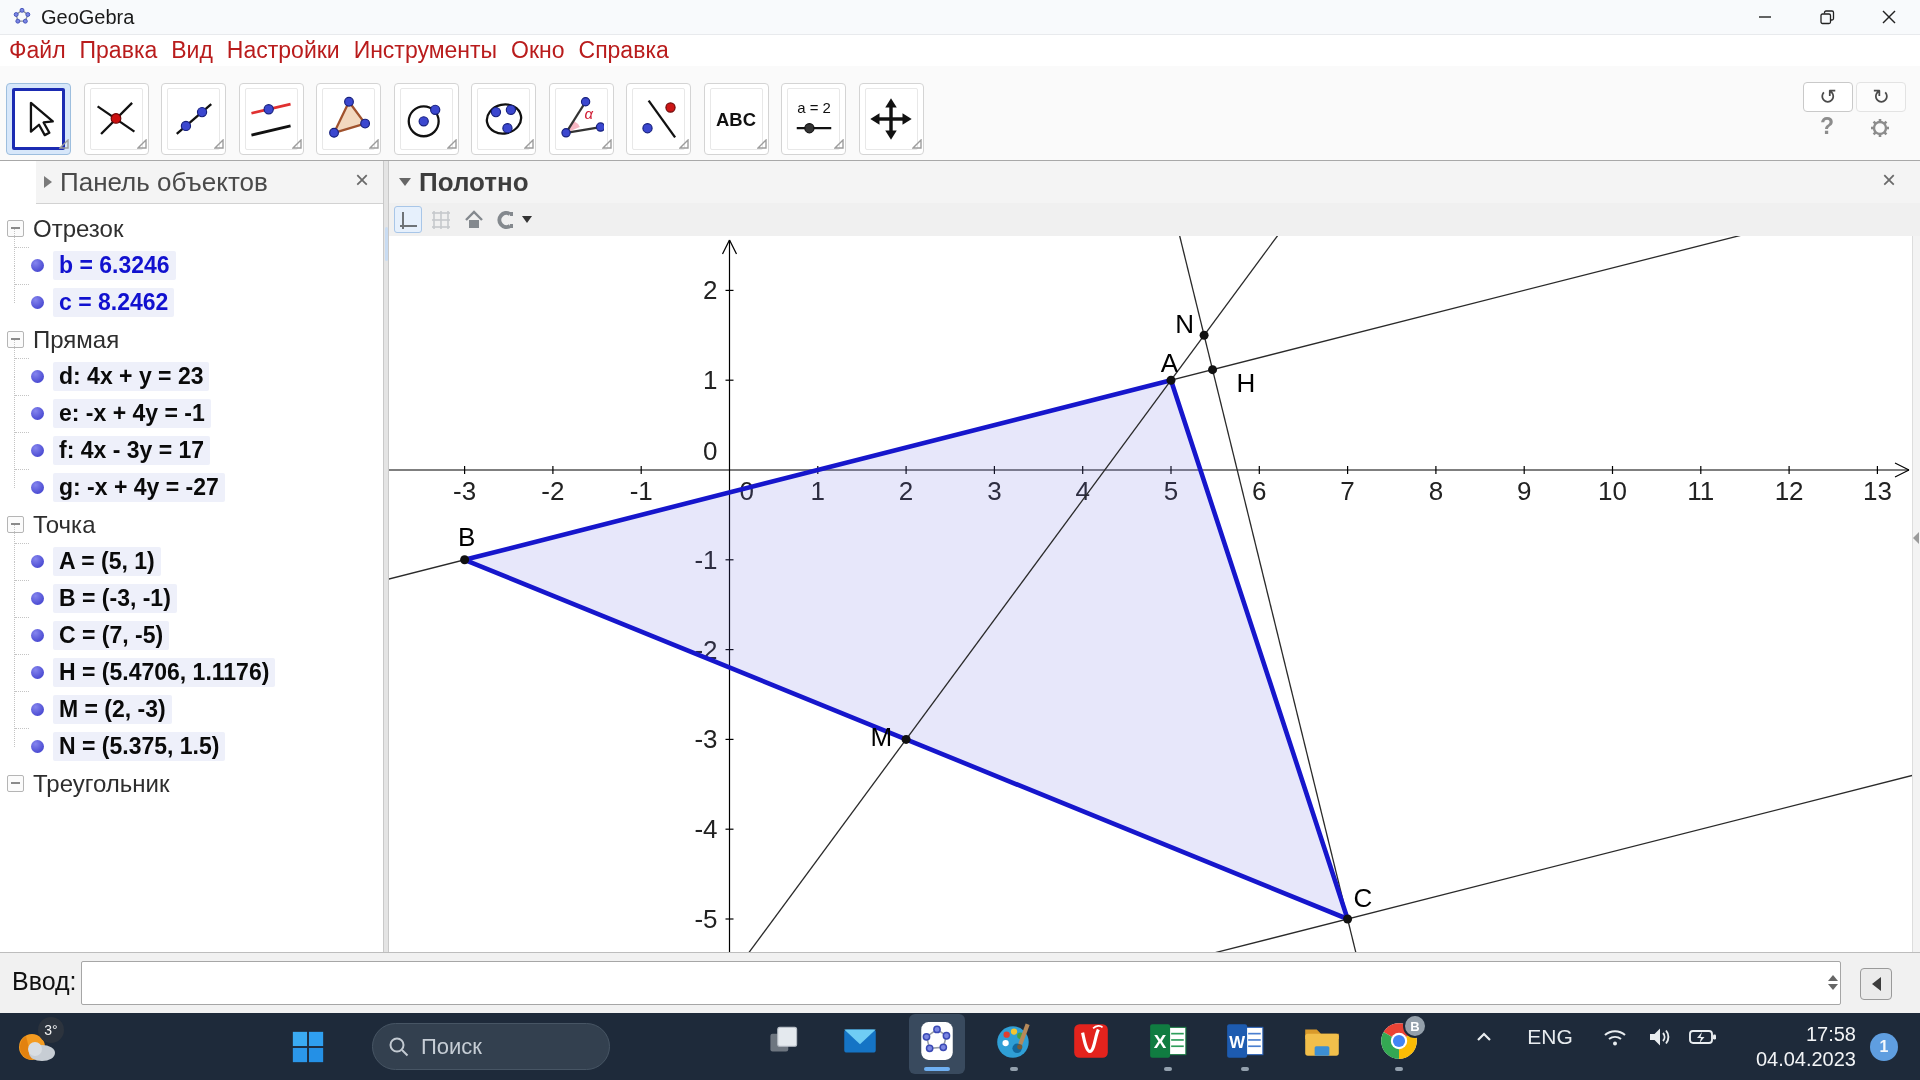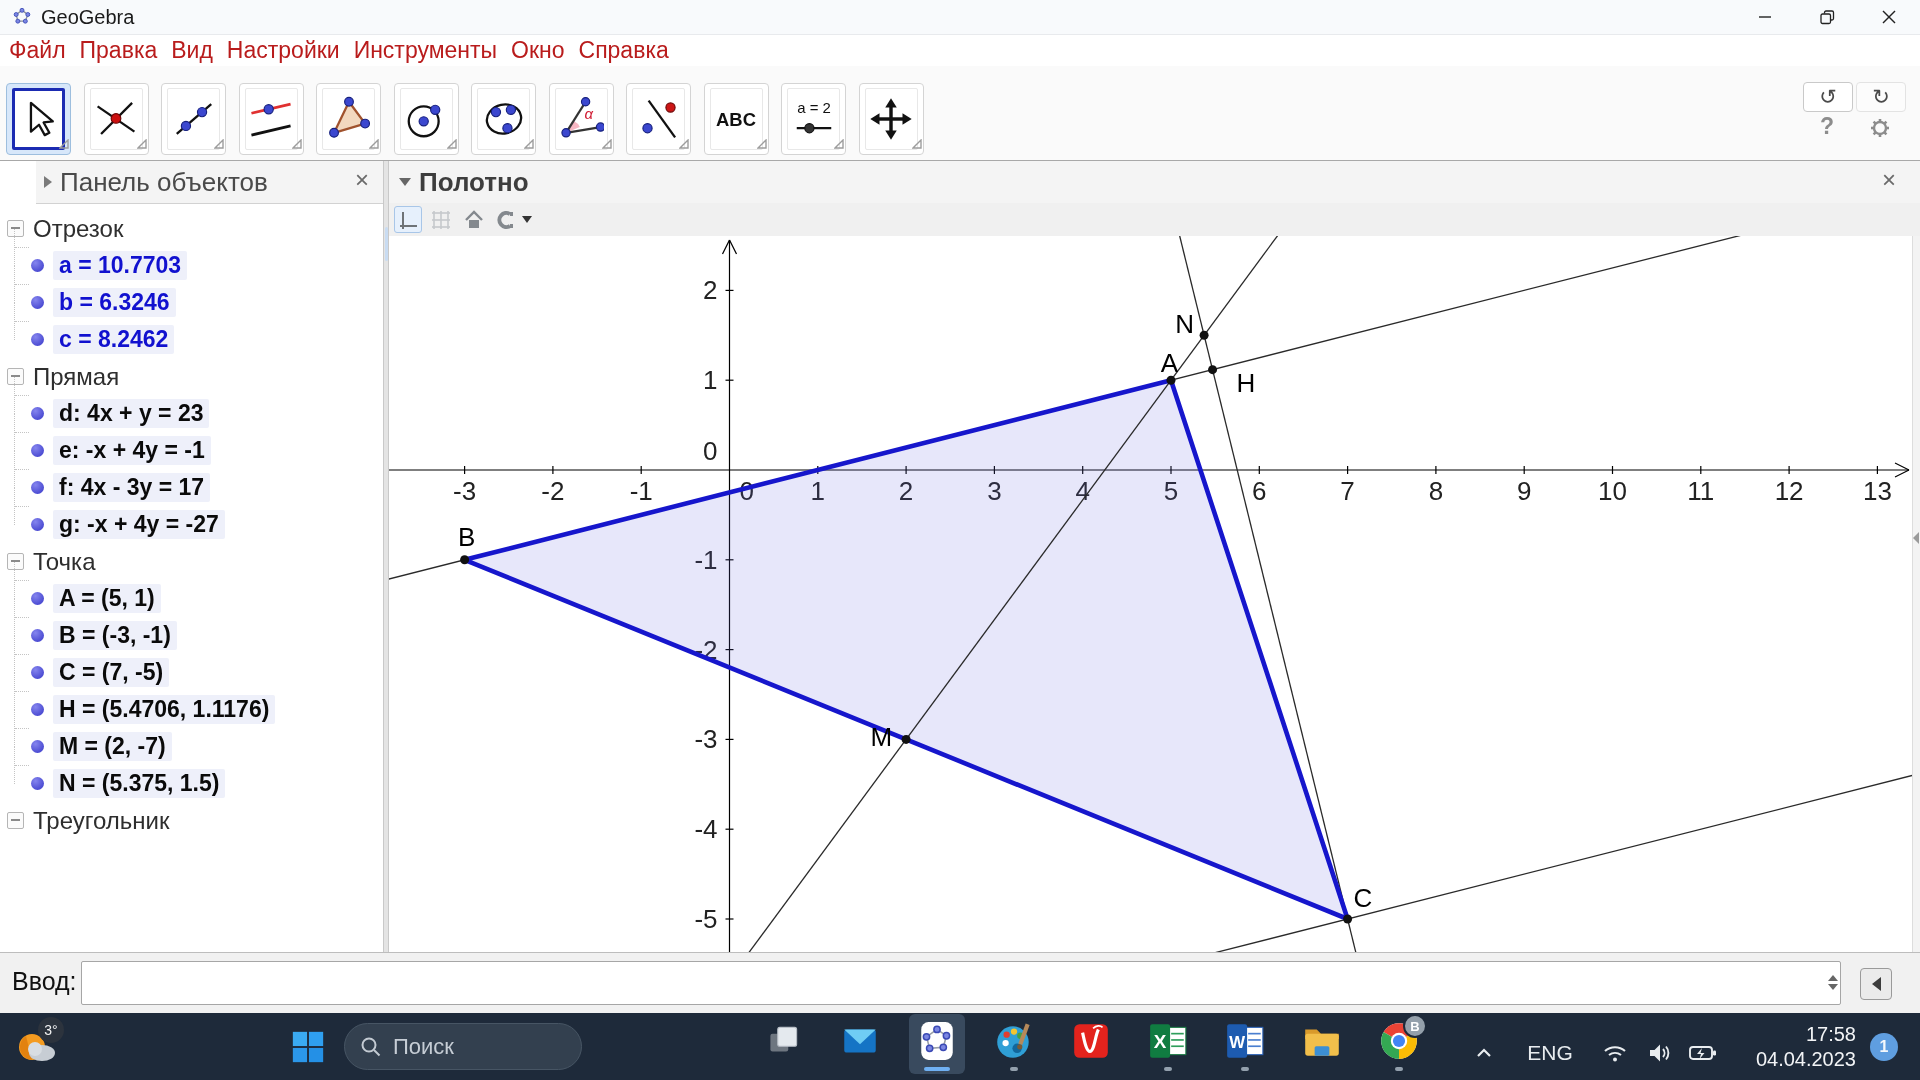--- a/index.html
+++ b/index.html
@@ -72,30 +72,30 @@
   .spinner .up{border-bottom:6px solid #666;}
   .spinner .dn{border-top:6px solid #666;}
   .ihelp{position:absolute;right:28px;top:15px;width:30px;height:30px;background:#ebebeb;border:1px solid #9a9a9a;border-radius:4px;display:flex;align-items:center;justify-content:center;}
   .ihelp i{width:0;height:0;border-top:7px solid transparent;border-bottom:7px solid transparent;border-right:9px solid #3d3d3d;display:block;}
 
   
   .taskbar{position:absolute;left:0;top:1013px;width:1920px;height:67px;background:#1e2a3a;}
   .weather{position:absolute;left:12px;top:6px;width:60px;height:56px;}
   .weather .badge{position:absolute;left:26px;top:-2px;width:26px;height:26px;border-radius:50%;background:#2c333d;color:#f2f2f2;font-size:14px;display:flex;align-items:center;justify-content:center;}
   .startbtn{position:absolute;left:288px;top:14px;width:40px;height:40px;display:flex;align-items:center;justify-content:center;}
-  .searchpill{position:absolute;left:344px;top:10px;width:238px;height:47px;border-radius:24px;background:#33404f;border:1px solid #475564;box-sizing:border-box;display:flex;align-items:center;}
+  .searchpill{position:absolute;left:372px;top:10px;width:238px;height:47px;border-radius:24px;background:#33404f;border:1px solid #475564;box-sizing:border-box;display:flex;align-items:center;}
   .searchpill .sicon{margin-left:14px;}
   .searchpill .stext{margin-left:10px;font-size:22px;color:#c6cdd5;}
   .apptile{position:absolute;top:1px;width:56px;height:60px;border-radius:6px;display:flex;align-items:flex-start;justify-content:center;}
   .apptile.active{background:#394a5e;}
   .apptile svg{margin-top:6px;}
   .runline{position:absolute;bottom:3px;left:50%;transform:translateX(-50%);height:4px;border-radius:2px;background:#93a0ad;width:8px;}
   .runline.active{background:#6fb0f2;width:26px;}
   .appbadge{position:absolute;right:0px;top:0px;width:20px;height:20px;border-radius:50%;background:#94a0ab;color:#fff;font-size:13px;font-weight:bold;display:flex;align-items:center;justify-content:center;border:2px solid #1e2a3a;box-sizing:content-box;}
-  .tray-item{position:absolute;top:16px;height:48px;display:flex;align-items:center;justify-content:center;}
+  .tray-item{position:absolute;top:0;height:48px;display:flex;align-items:center;justify-content:center;}
   .lang{font-size:21px;color:#e8ecef;}
   .clock{position:absolute;right:64px;top:9px;text-align:right;font-size:20px;line-height:25px;color:#f2f4f6;}
   .notifbadge{position:absolute;right:22px;top:20px;width:28px;height:28px;border-radius:50%;background:#5f9ee0;color:#f4f8fc;font-size:16px;font-weight:bold;display:flex;align-items:center;justify-content:center;}
 </style>
 </head>
 <body>
 
 <div id="screen">
 
   <div class="titlebar">
@@ -321,25 +321,20 @@
       <div class="panel-close">×</div>
     </div>
     <div class="tree" id="tree">
         <div class="arow">
           <span class="minusbox"></span>
           <span class="gname">Отрезок</span>
         </div>
         <div class="arow">
           <i class="guide"></i>
           <span class="bullet"></span>
-          <span class="aval blue">a = 10.7703</span>
-        </div>
-        <div class="arow">
-          <i class="guide"></i>
-          <span class="bullet"></span>
           <span class="aval blue">b = 6.3246</span>
         </div>
         <div class="arow">
           <i class="guide"></i>
           <span class="bullet"></span>
           <span class="aval blue">c = 8.2462</span>
         </div>
         <div class="arow">
           <span class="minusbox"></span>
           <span class="gname">Прямая</span>
@@ -384,21 +379,21 @@
           <span class="aval black">C = (7, -5)</span>
         </div>
         <div class="arow">
           <i class="guide"></i>
           <span class="bullet"></span>
           <span class="aval black">H = (5.4706, 1.1176)</span>
         </div>
         <div class="arow">
           <i class="guide"></i>
           <span class="bullet"></span>
-          <span class="aval black">M = (2, -7)</span>
+          <span class="aval black">M = (2, -3)</span>
         </div>
         <div class="arow">
           <i class="guide"></i>
           <span class="bullet"></span>
           <span class="aval black">N = (5.375, 1.5)</span>
         </div>
         <div class="arow">
           <span class="minusbox"></span>
           <span class="gname">Треугольник</span>
         </div>

